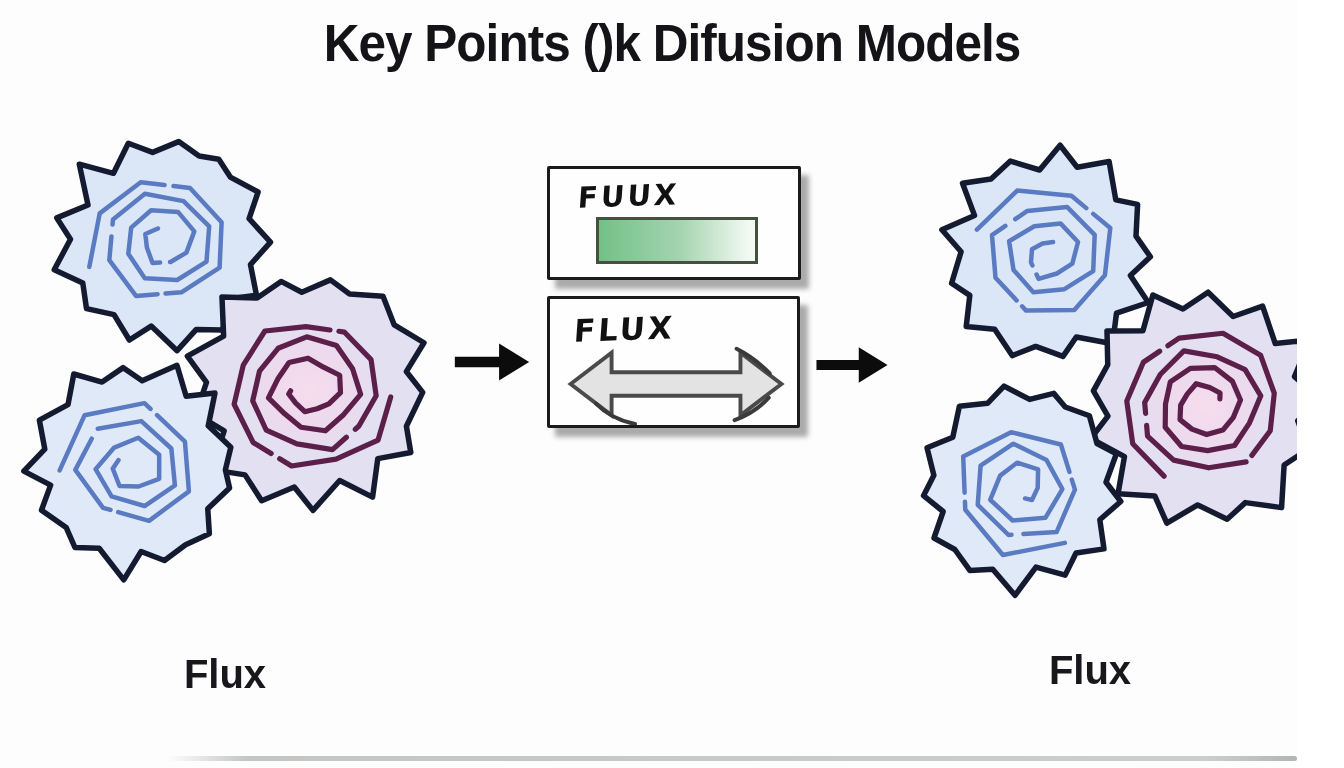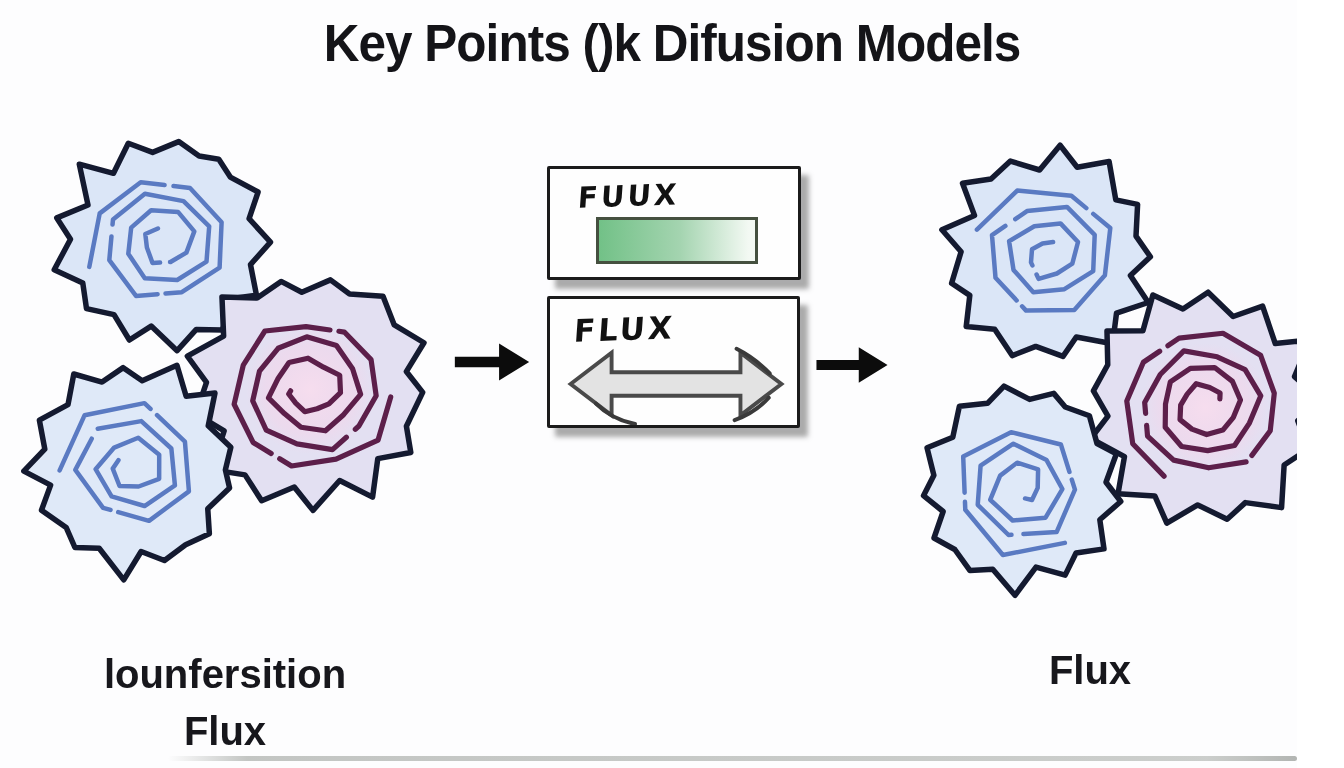--- a/index.html
+++ b/index.html
@@ -156,21 +156,20 @@
       <circle r="64" fill="url(#pinkGlowR)"></circle>
       <path class="line purple" d="M-44.5 66.9 L-74.1 32.9 L-77.8 -10.0 L-59.2 -47.9 L-22.3 -70.1 L21.8 -72.7 L58.2 -48.8 L69.9 -10.1 L63.9 27.1 L39.2 56.9 L0.5 60.9 L-34.1 51.4 L-58.9 26.1 L-60.0 -7.7 L-43.0 -34.8 L-18.2 -57.2 L14.8 -49.5 L42.0 -35.2 L56.3 -8.2 L43.5 18.4 L27.5 40.0 L0.4 43.7 L-25.4 38.2 L-40.8 18.1 L-39.3 -5.0 L-33.3 -26.9 L-12.6 -39.4 L11.7 -38.9 L28.8 -24.1 L35.8 -5.2 L27.8 11.8 L16.6 24.0 L0.2 27.6 L-14.2 21.4 L-25.6 11.3 L-24.2 -3.1 L-17.1 -13.8 L-7.6 -23.7 L5.7 -19.2 L15.8 -13.2 L14.8 -2.1"></path>
     </g>
     <g transform="translate(137,392) rotate(10)">
       <path class="blob blue2" d="M99.8 -2.9 L82.3 18.7 L91.5 46.7 L64.7 55.7 L57.8 79.3 L27.7 76.5 L11.9 107.9 L-14.5 86.1 L-36.7 91.3 L-55.3 73.2 L-77.8 65.5 L-73.4 37.8 L-95.5 25.7 L-88.8 3.8 L-100.3 -22.1 L-76.8 -37.0 L-75.7 -68.7 L-48.5 -76.4 L-35.2 -96.2 L-7.7 -87.6 L15.0 -97.7 L28.7 -86.3 L54.0 -81.9 L66.3 -55.8 L87.2 -49.1 L81.9 -19.3 Z"></path>
       <path class="line blue" d="M51.9 47.6 L-7.0 70.3 L-51.9 32.3 L-63.2 -19.8 L-20.3 -52.1 L30.9 -48.6 L52.6 -6.6 L41.9 38.4 L-4.9 49.6 L-40.5 25.2 L-44.5 -13.9 L-16.0 -41.1 L19.5 -30.8 L40.1 -5.0 L28.5 26.1 L-3.4 34.6 L-29.1 18.1 L-23.5 -7.4 L-9.0 -23.1 L12.8 -20.1 L15.6 -1.9 L12.1 11.1 L-1.0 10.4"></path>
     </g>
   </svg>
 
   <div class="caption caption-left">
-    <div>lounfersition</div>
     <div>Flux</div>
   </div>
   <div class="caption caption-right">
     <div>Flux</div>
   </div>
 
   <div class="bottom-divider"></div>
 </div>
 
 </body></html>

